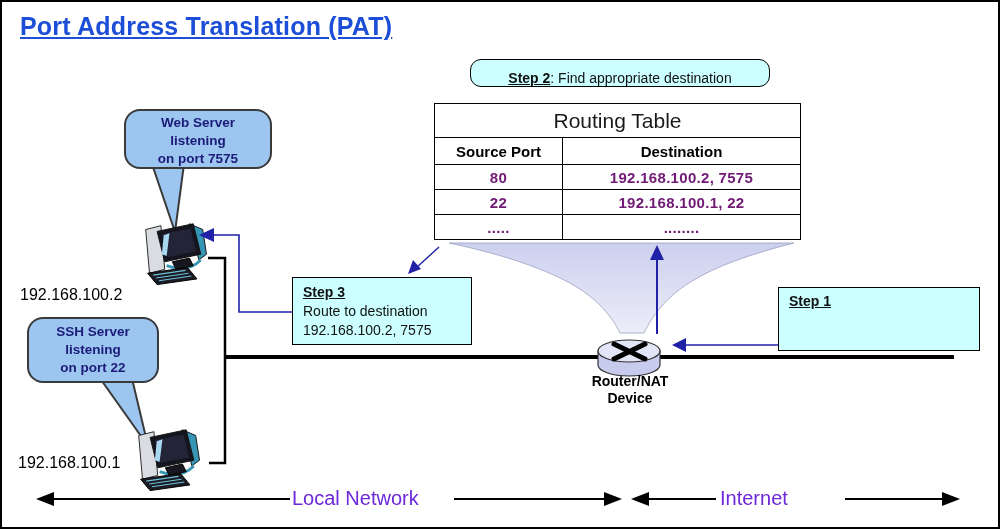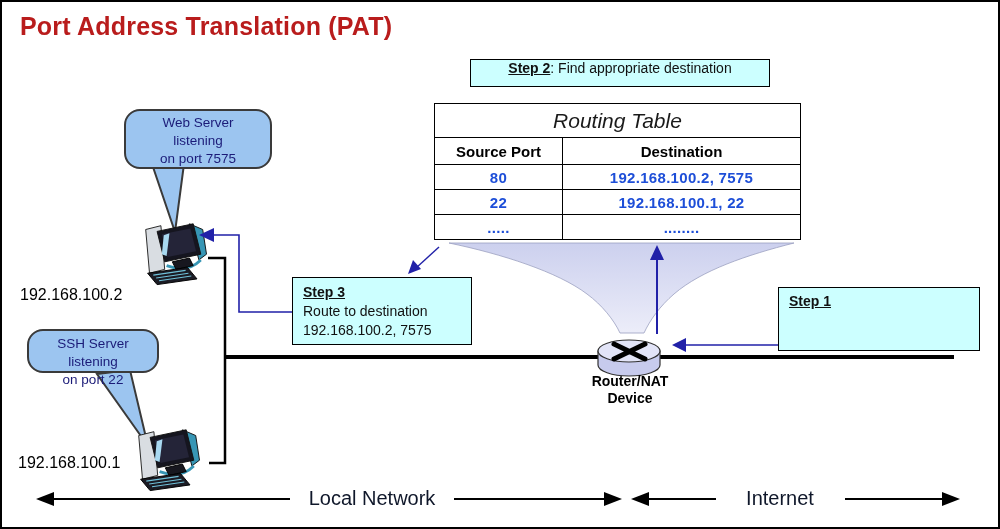--- a/index.html
+++ b/index.html
@@ -1,40 +1,40 @@
 <!DOCTYPE html>
 <html><head>
 <meta charset="utf-8">
 <style>
   html,body{margin:0;padding:0;background:#fff;font-family:"Liberation Sans","DejaVu Sans",sans-serif;}
   #stage{position:relative;width:1000px;height:529px;background:#fff;border:2px solid #000;box-sizing:border-box;overflow:hidden;}
   #diagram-svg{position:absolute;left:0;top:0;z-index:1;}
   .abs{position:absolute;z-index:2;}
-  .title{left:18px;top:10px;font-size:25px;font-weight:bold;color:#b91c1c;letter-spacing:.2px;}
+  .title{left:18px;top:10px;font-size:25px;font-weight:bold;color:#1d4ed8;text-decoration:underline;letter-spacing:.2px;}
   .cyanbox{background:#ccffff;border:1px solid #000;color:#111;font-size:14px;box-sizing:border-box;}
-  .step2{left:468px;top:57px;width:300px;height:28px;display:flex;align-items:flex-start;justify-content:center;white-space:nowrap;}
+  .step2{left:468px;top:57px;width:300px;height:28px;display:flex;align-items:flex-end;justify-content:center;white-space:nowrap;border-radius:11px;}
   .step3{left:290px;top:275px;width:180px;height:68px;padding:5px 0 0 10px;line-height:19px;}
   .step1{left:776px;top:285px;width:202px;height:64px;padding:4px 0 0 10px;line-height:19px;}
   .steplabel{font-weight:bold;text-decoration:underline;}
   .rtable-wrap{left:432px;top:101px;z-index:2;}
   table.rtable{border-collapse:collapse;background:#fff;table-layout:fixed;}
   table.rtable td{border:1px solid #000;text-align:center;padding:0;overflow:hidden;}
-  .rt-title{width:364px;height:33px;font-style:italic;font-size:21px;color:#1a1a1a;margin-top:44px;}
+  .rt-title{width:364px;height:33px;font-size:21px;color:#1a1a1a;margin-top:44px;}
   .rt-h0{width:127px;}
   .rt-h1{width:237px;margin-top:28px;}
   .rt-head td{height:26px;font-weight:bold;font-size:15px;color:#000;}
-  .rt-row td{height:24px;font-weight:bold;font-size:15px;color:#1d4ed8;letter-spacing:.3px;}
-  .bubble{background:#9cc5f0;border:2px solid #3a3a3a;border-radius:16px;color:#1b1b78;font-weight:normal;font-size:13.5px;text-align:center;line-height:18px;box-sizing:border-box;}
+  .rt-row td{height:24px;font-weight:bold;font-size:15px;color:#701a75;letter-spacing:.3px;}
+  .bubble{background:#9cc5f0;border:2px solid #3a3a3a;border-radius:16px;color:#1b1b78;font-weight:bold;font-size:13.5px;text-align:center;line-height:18px;box-sizing:border-box;}
   .bubble-web{left:122px;top:107px;width:148px;height:60px;padding-top:3px;}
-  .bubble-ssh{left:25px;top:315px;width:132px;height:44px;padding-top:4px;margin-top:12px;}
+  .bubble-ssh{left:25px;top:315px;width:132px;height:66px;padding-top:4px;}
   .iplabel{font-size:16px;color:#000;white-space:nowrap;}
   .ip1{left:18px;top:244px;margin-top:40px;}
   .ip2{left:16px;top:452px;}
   .routerlabel{left:570px;top:371px;width:116px;text-align:center;font-size:14px;font-weight:bold;color:#000;line-height:17px;}
-  .zonelabel{font-size:20px;color:#0f172a;text-align:center;white-space:nowrap;}
+  .zonelabel{font-size:20px;color:#6d28d9;white-space:nowrap;}
   .zone-local{left:290px;top:485px;width:160px;}
   .zone-internet{left:718px;top:485px;width:120px;}
 </style>
 </head>
 <body>
 
 <div id="stage">
 
   <svg id="diagram-svg" width="1000" height="529" viewBox="0 0 1000 529">
     <defs>

